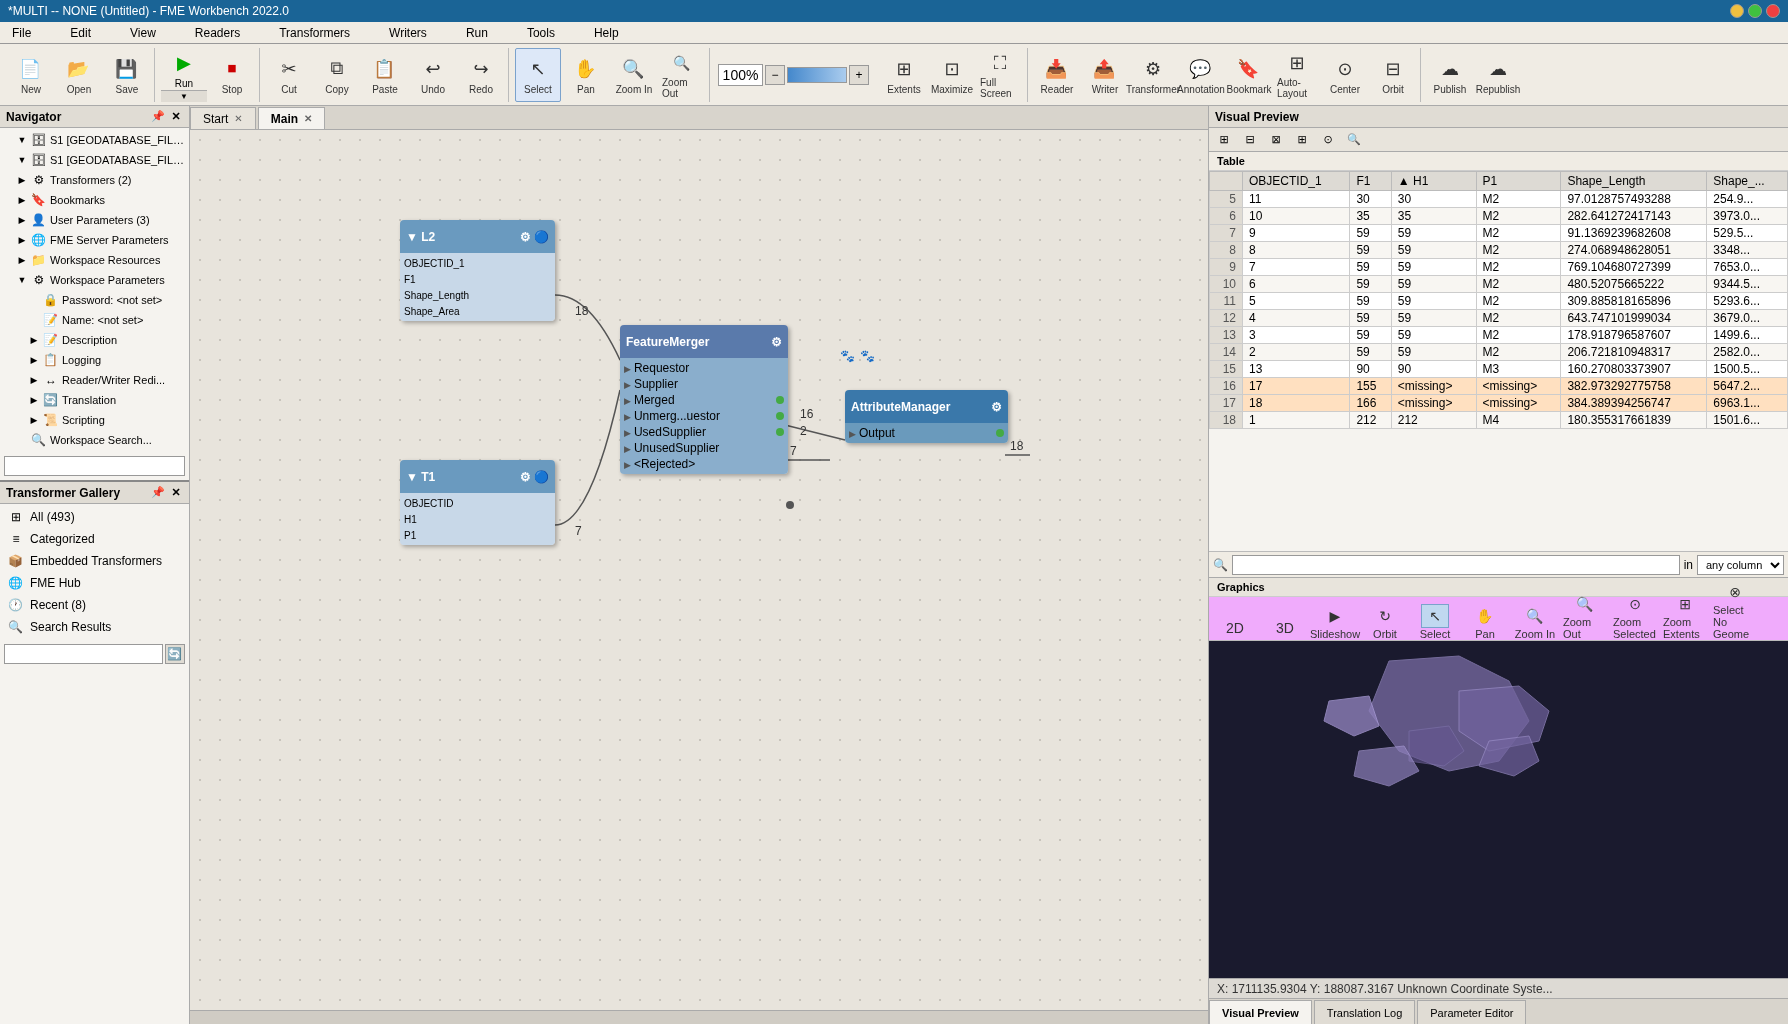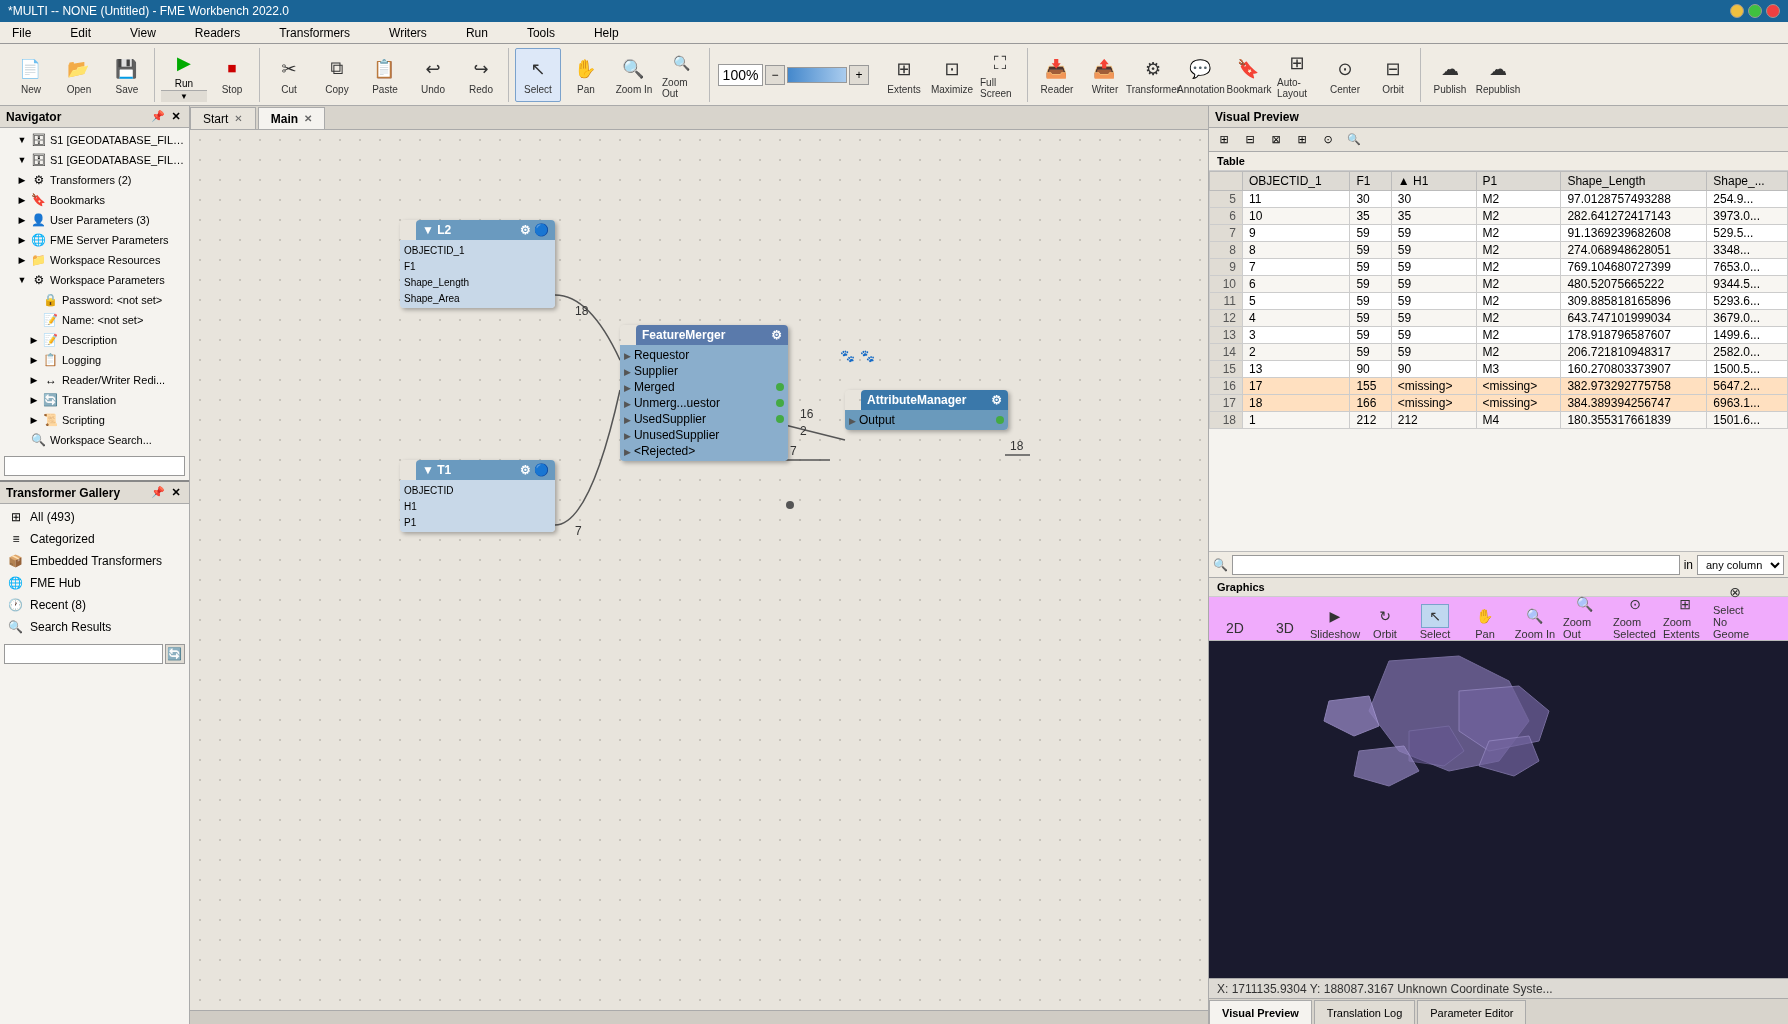--- a/index.html
+++ b/index.html
@@ -97,22 +97,22 @@
       background-image: radial-gradient(circle, #c8c4bc 1px, transparent 1px);
       background-size: 20px 20px;
     }
 
     
     .transformer-node {
       position: absolute; border-radius: 4px; font-size: 10px;
       box-shadow: 2px 2px 4px rgba(0,0,0,0.3);
     }
     .node-header {
-      height: 20px; border-radius: 4px 4px 0 0; display: flex; align-items: center;
-      padding: 0 6px; font-weight: bold; font-size: 11px; justify-content: space-between; color: white; margin-left: 16px;
+      height: 33px; border-radius: 4px 4px 0 0; display: flex; align-items: center;
+      padding: 0 6px; font-weight: bold; font-size: 11px; justify-content: space-between; color: white;
     }
     .node-ports { background: #b8d4e8; border-radius: 0 0 4px 4px; padding: 2px 0; }
     .node-port { display: flex; align-items: center; padding: 1px 4px; font-size: 10px; min-height: 16px; }
     .port-arrow { color: #555; margin-right: 3px; font-size: 9px; }
     .port-dot { width: 8px; height: 8px; border-radius: 50%; margin-left: 3px; }
     .port-dot.green { background: #4a4; }
 
     
     #node-l2 { left: 210px; top: 90px; width: 155px; }
     #node-l2 .node-header { background: #6a9abf; }

